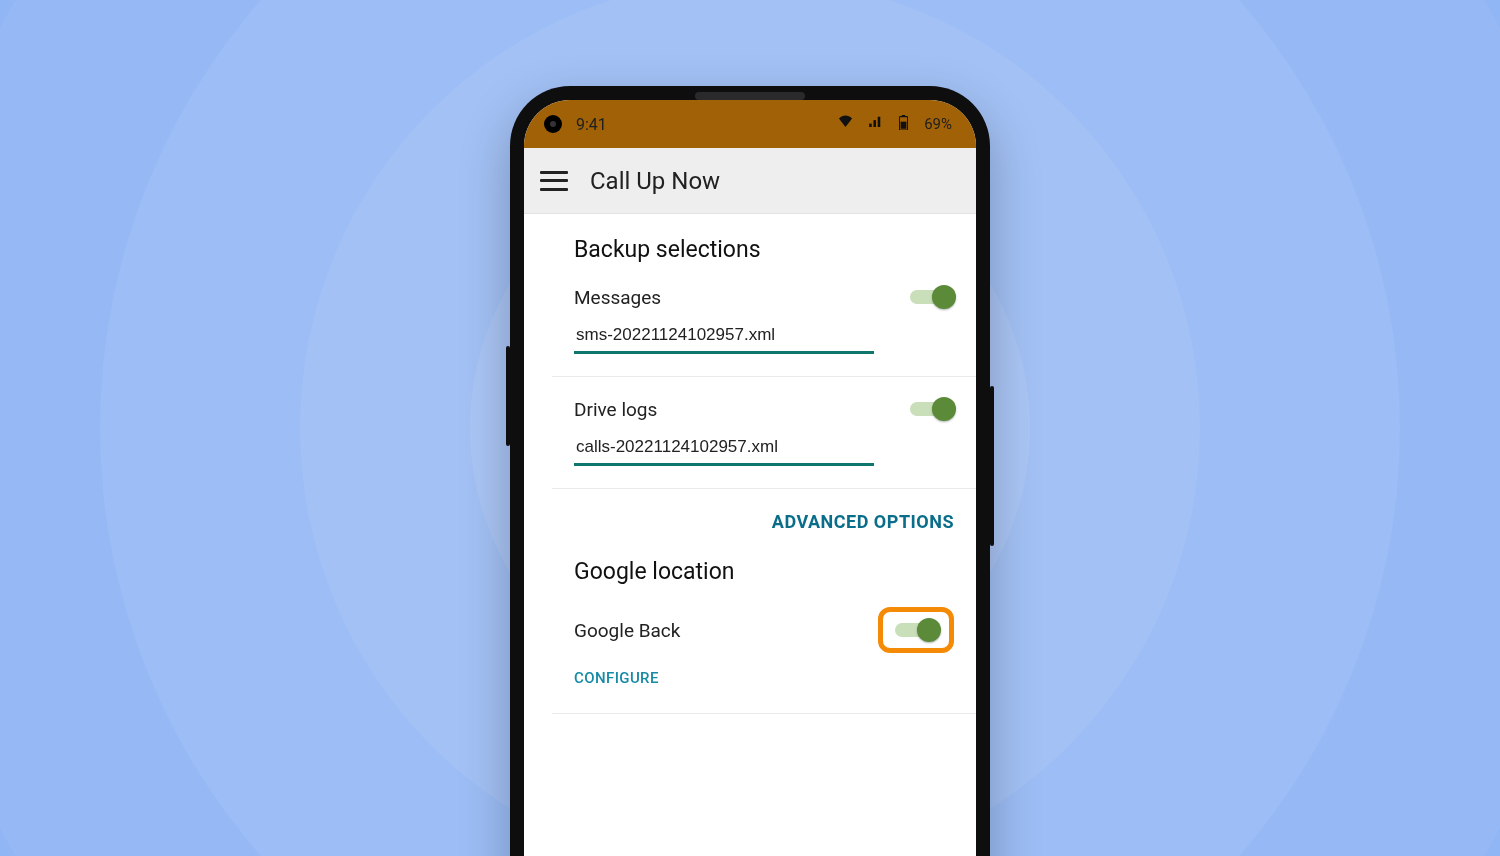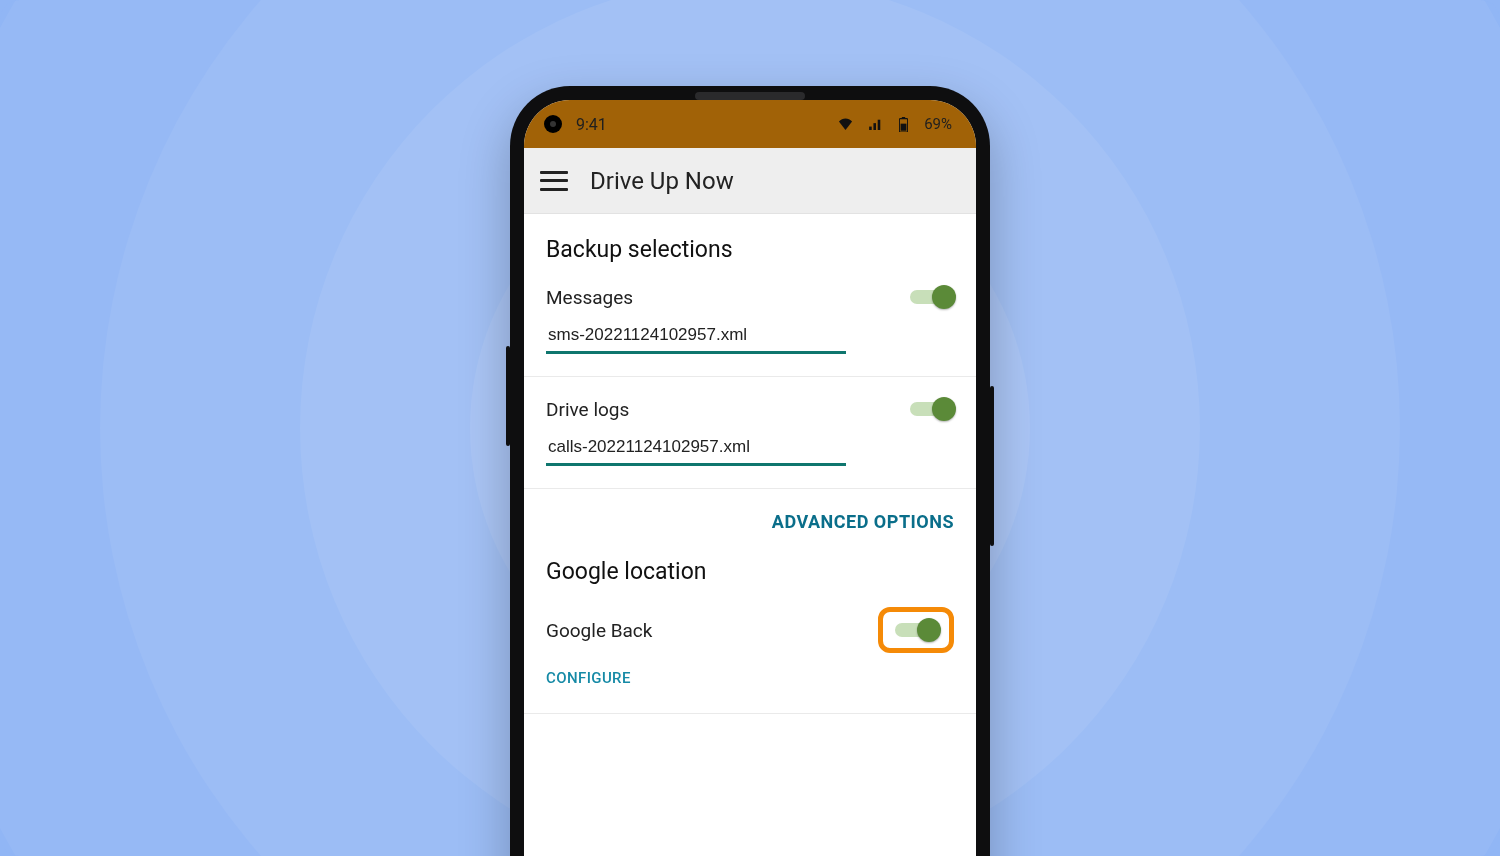--- a/index.html
+++ b/index.html
@@ -47,32 +47,32 @@
 }
 
 .statusbar {
   height: 48px; display: flex; align-items: center; justify-content: space-between;
   padding: 0 24px 0 20px; background: #a16207; font-size: 16px; color: #1f1f1f;
 }
 .sb-left { display: flex; align-items: center; gap: 14px; }
 .camera-hole { width: 18px; height: 18px; background: #000; border-radius: 50%;
   display: flex; align-items: center; justify-content: center; }
 .camera-hole::after { content: ""; width: 6px; height: 6px; border-radius: 50%; background: #333; }
-.sb-right { display: flex; align-items: center; gap: 16px; font-size: 15px; }
+.sb-right { display: flex; align-items: flex-start; gap: 16px; font-size: 15px; }
 .icon-mini { display: inline-flex; align-items: center; }
 
 .appbar {
   height: 66px; background: #eeeeee; border-bottom: 1px solid #e2e2e2;
   display: flex; align-items: center; gap: 22px; padding: 0 16px;
 }
 .menu-icon { width: 28px; height: 20px; display: flex; flex-direction: column; justify-content: space-between; cursor: pointer; }
 .menu-icon span { display: block; height: 3px; background: #222; border-radius: 1px; }
 .appbar-title { font-size: 24px; color: #222; font-weight: 400; }
 
-.content { padding-top: 18px; }
+.content { padding-top: 18px; padding-left: 28px; }
 
 .section-header { font-size: 23px; font-weight: 400; color: #111; padding: 4px 22px 18px; }
 
 .row {
   display: flex; align-items: center; justify-content: space-between;
   padding: 4px 22px 4px 22px;
 }
 .row-label { font-size: 19px; color: #222; }
 
 .toggle { position: relative; width: 44px; height: 24px; cursor: pointer; }
@@ -142,21 +142,21 @@
         <span>69%</span>
       </div>
     </div>
 
     <div class="appbar">
       <div class="menu-icon">
         <span></span>
           <span></span>
           <span></span>
       </div>
-      <div class="appbar-title">Drive Up Now</div>
+      <div class="appbar-title">Call Up Now</div>
     </div>
 
     <div class="content">
 
       <div class="section-header">Backup selections</div>
 
       <div class="row">
         <div class="row-label">Messages</div>
         <div class="toggle">
           <div class="toggle-track"></div>

